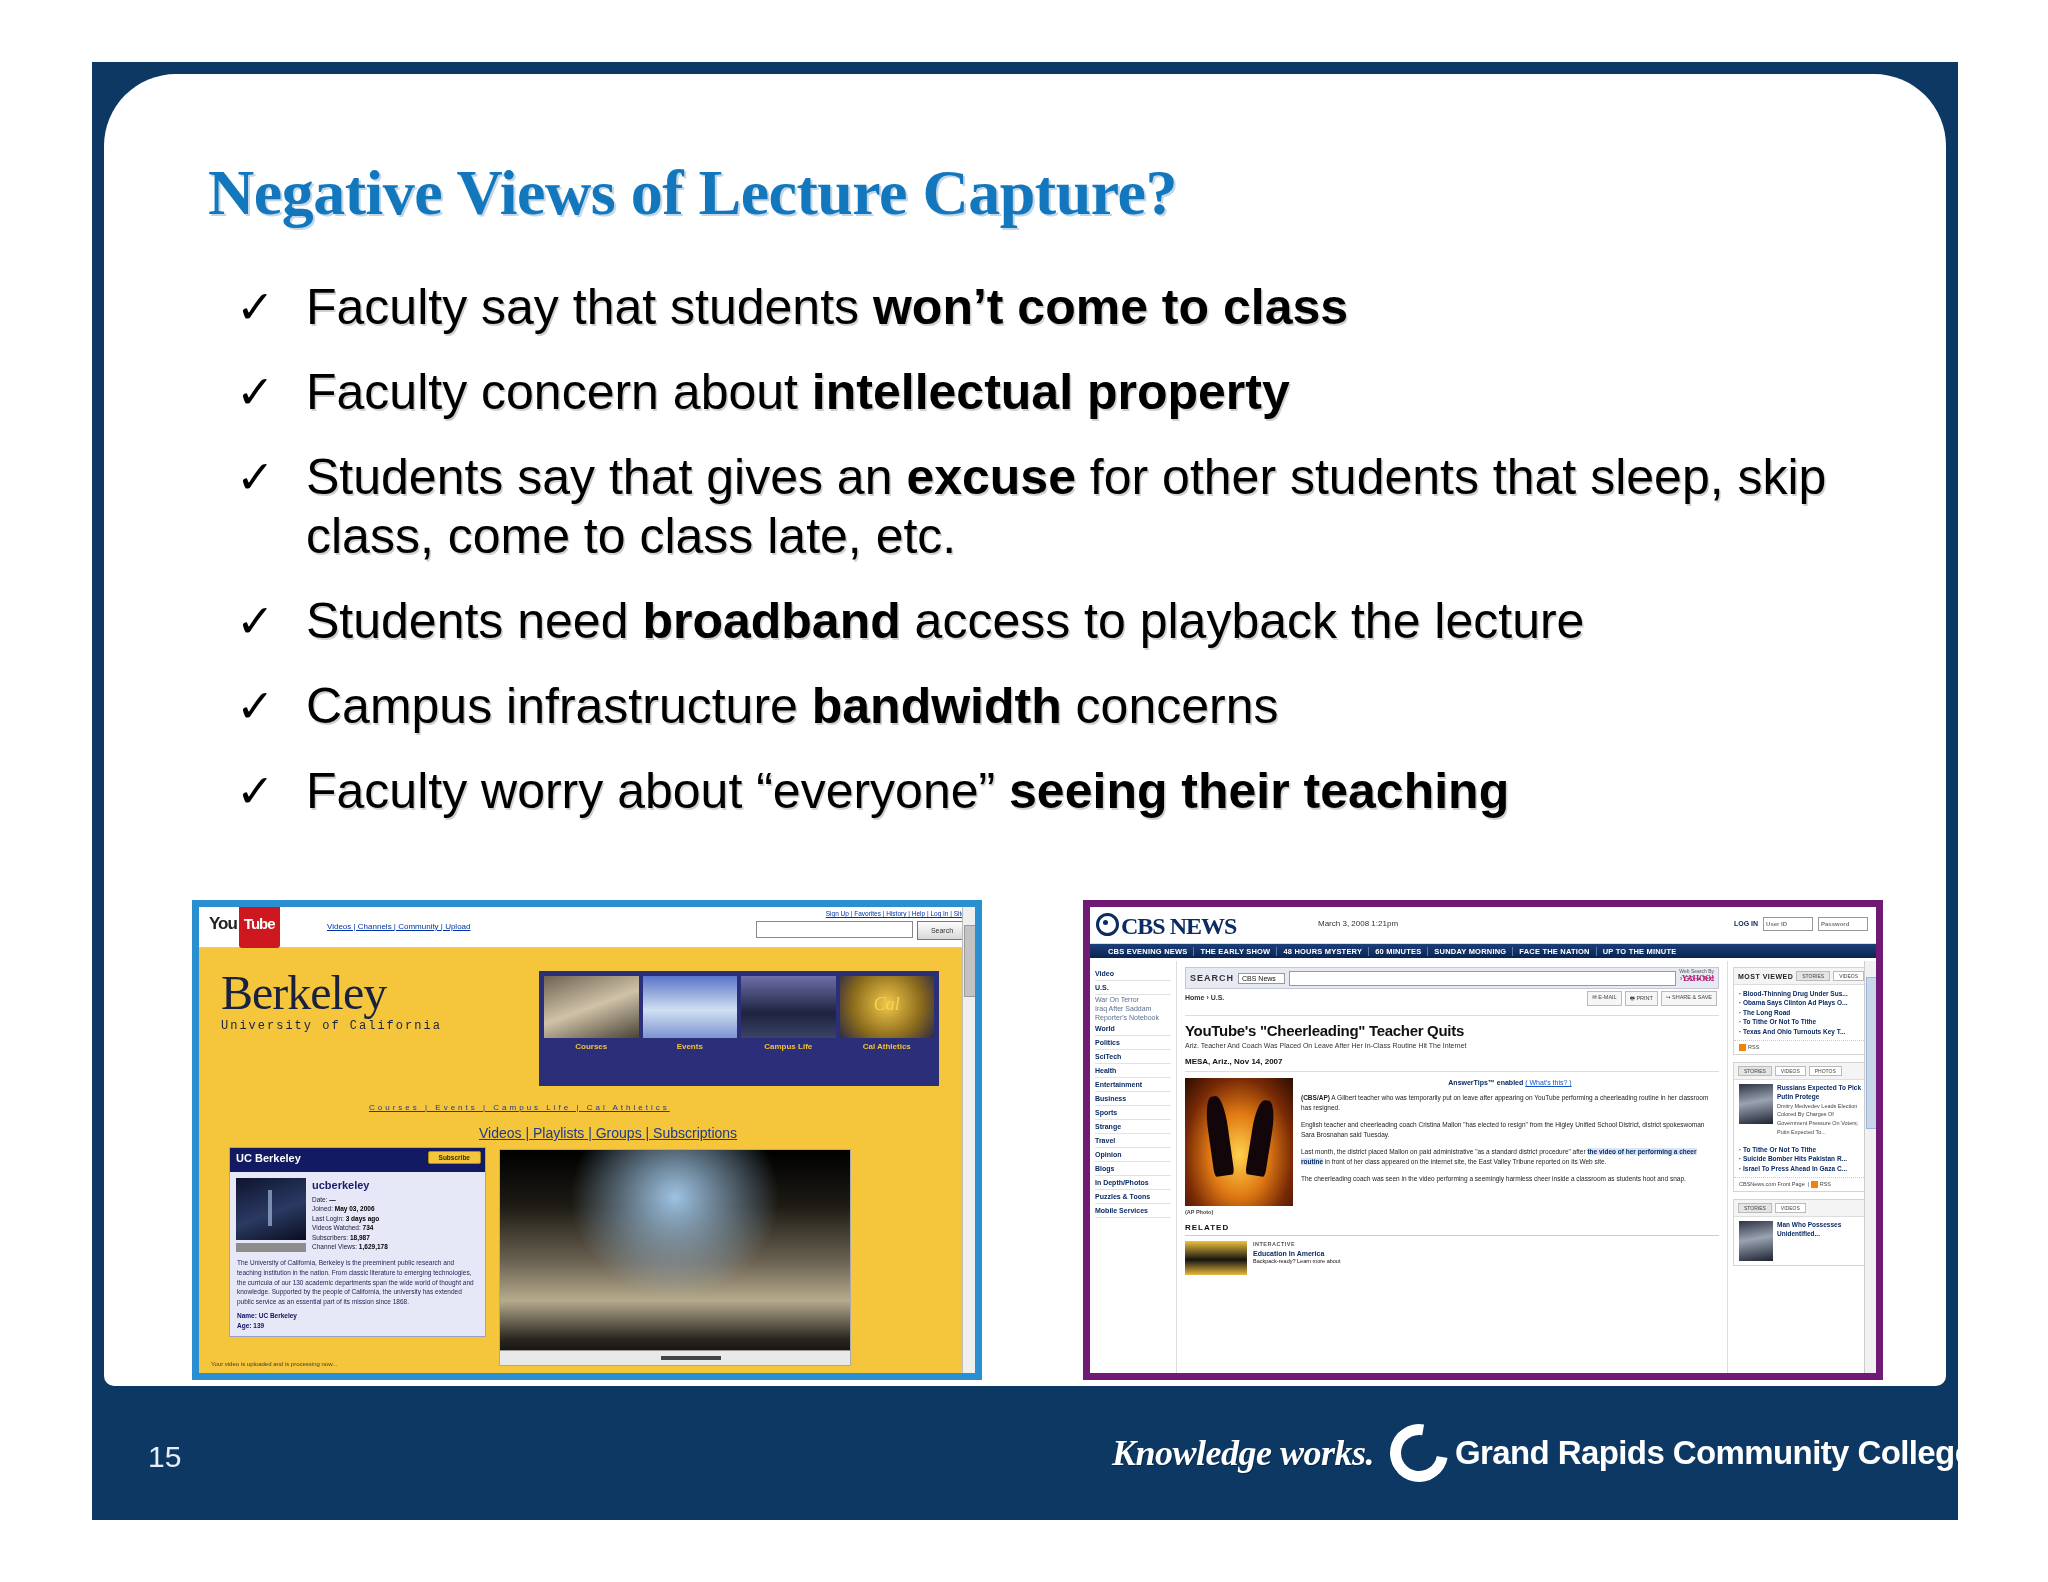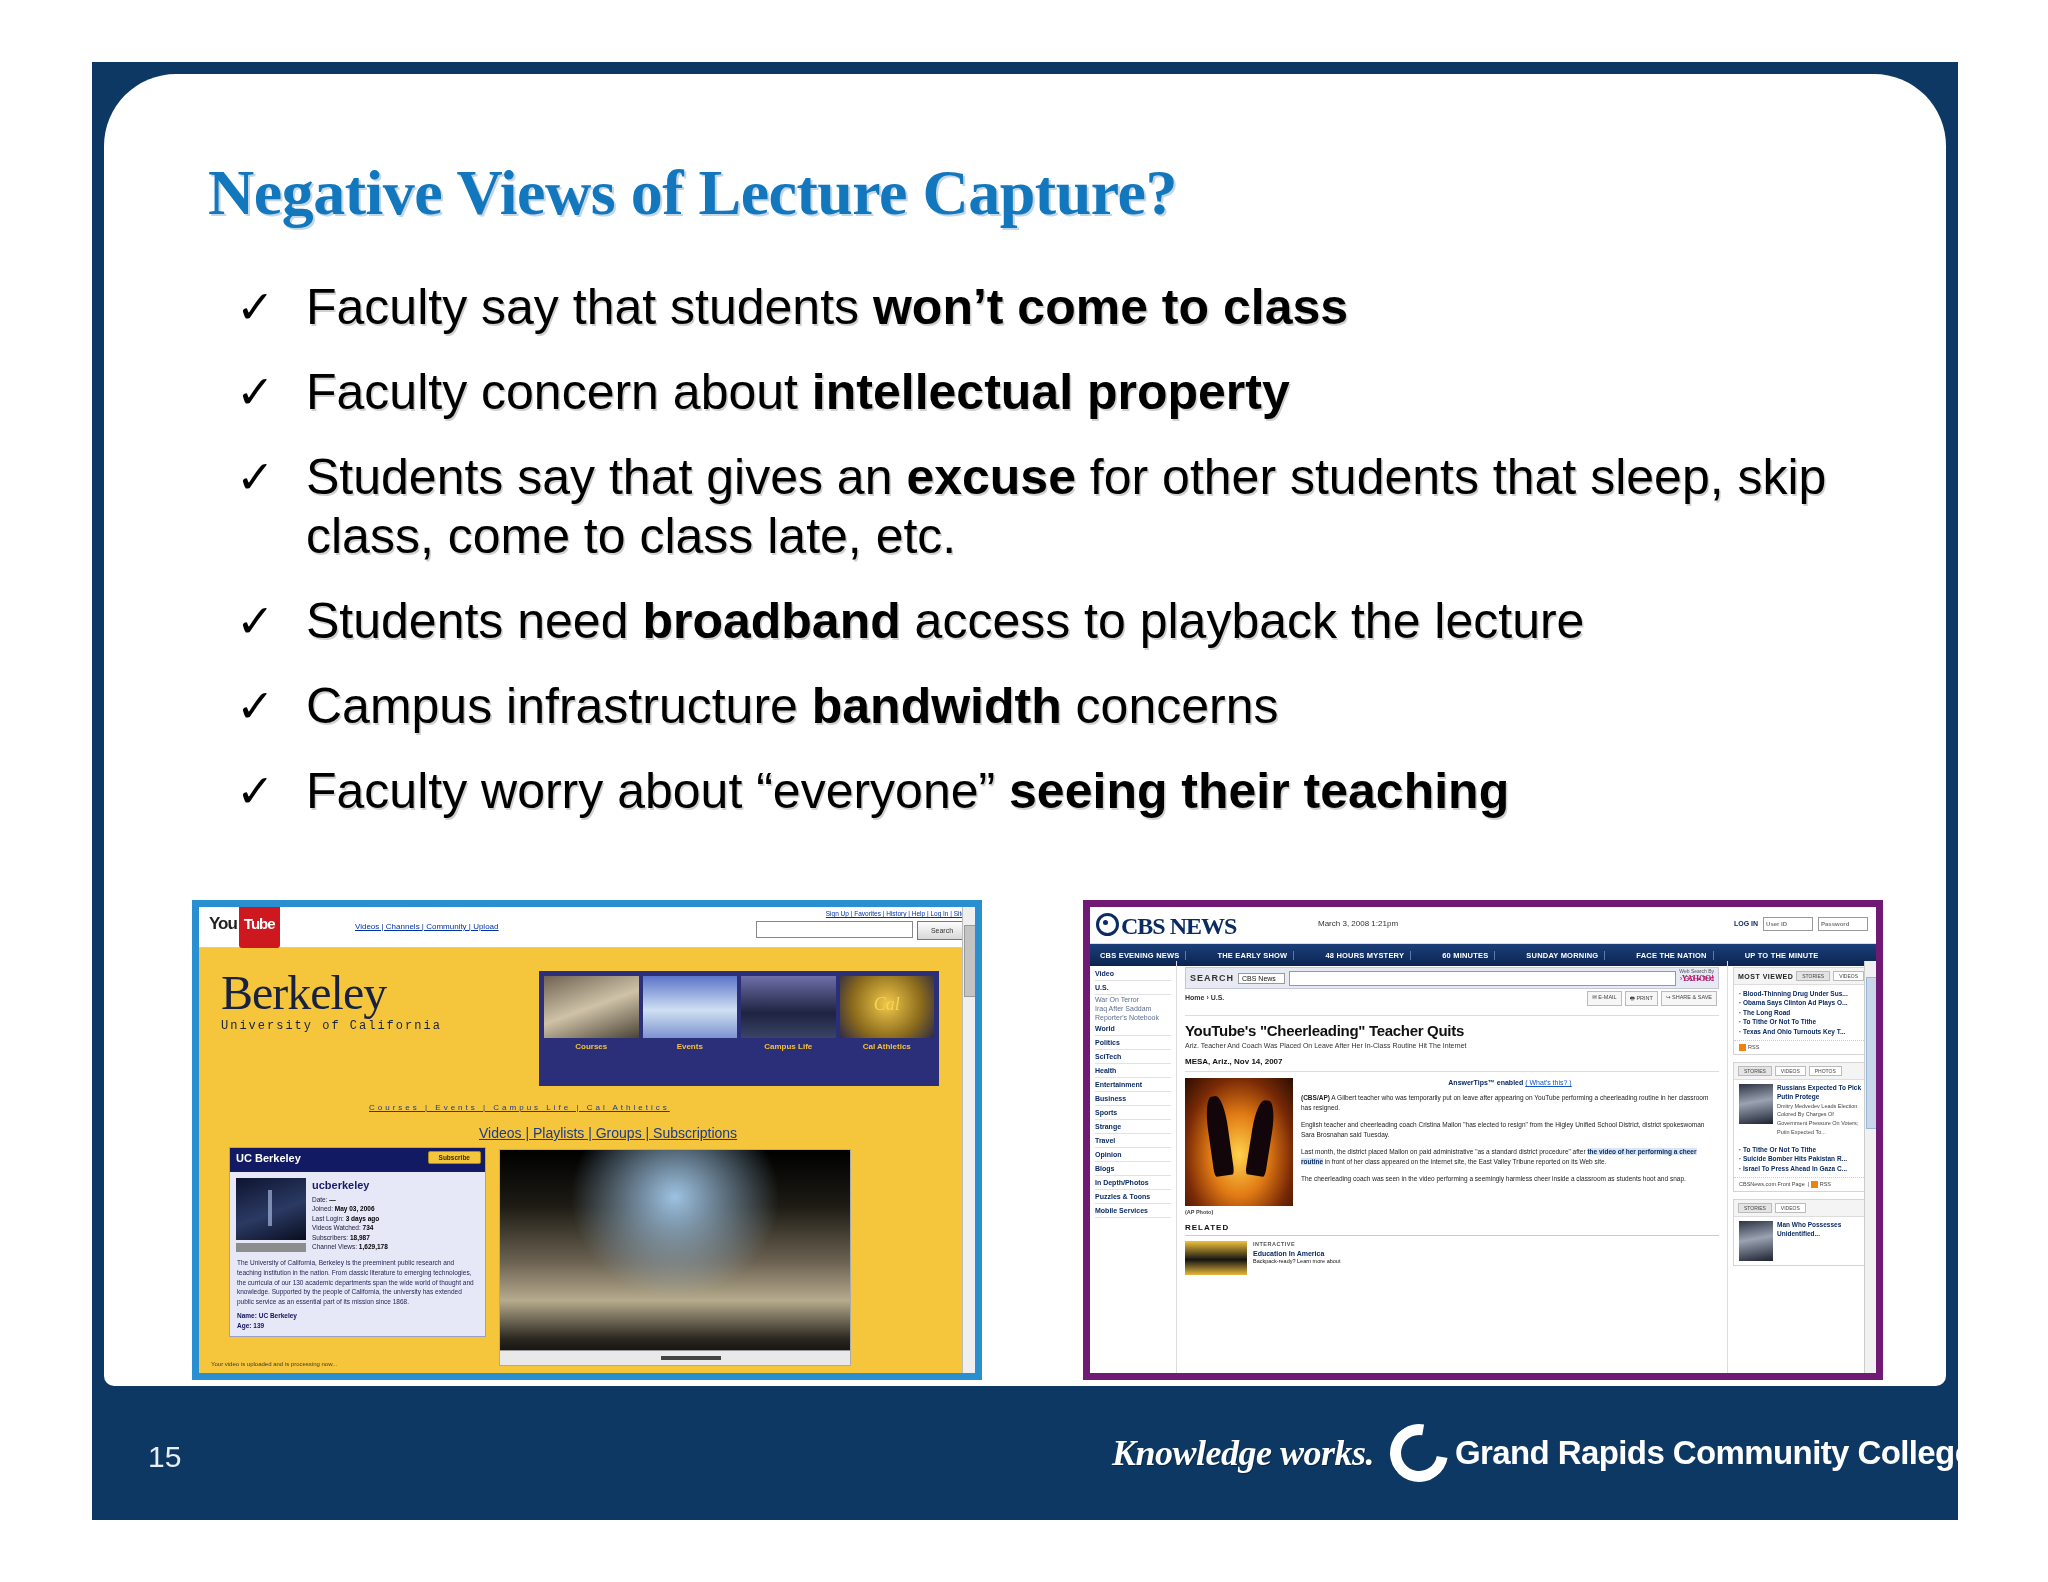--- a/index.html
+++ b/index.html
@@ -67,21 +67,21 @@
   .shot-cbs{
     left:1083px;top:900px;width:800px;height:480px;
     border:7px solid #701a75;
   }
 
   
   .yt{position:absolute;inset:0;background:#f5c63c;overflow:hidden;font-size:7px;}
   .yt-top{height:40px;background:#ffffff;border-bottom:1px solid #ccc;position:relative;}
   .yt-logo{position:absolute;left:10px;top:7px;font-size:17px;font-weight:bold;color:#222;letter-spacing:-1px;}
   .yt-logo .tube{background:#cc181e;color:#fff;padding:16px 5px;border-radius:3px;margin-left:2px;font-size:15px;}
-  .yt-nav{position:absolute;left:128px;top:15px;color:#0033aa;font-size:8px;text-decoration:underline;margin-left:28px;}
+  .yt-nav{position:absolute;left:128px;top:15px;color:#0033aa;font-size:8px;text-decoration:underline;}
   .yt-acct{position:absolute;right:10px;top:3px;color:#0033aa;font-size:6.5px;text-decoration:underline;}
   .yt-searchbox{position:absolute;right:62px;top:14px;width:155px;height:15px;border:1px solid #888;background:#fff;}
   .yt-searchbtn{position:absolute;right:8px;top:14px;width:48px;height:17px;border:1px solid #777;background:linear-gradient(#fdfdfd,#d8d8d8);font-size:7px;text-align:center;line-height:17px;color:#333;}
   .berk{position:absolute;left:22px;top:62px;width:300px;}
   .berk-name{font-family:"Liberation Serif", serif;font-size:48px;color:#18213f;line-height:1;letter-spacing:-1px;}
   .berk-sub{font-size:12px;color:#18213f;letter-spacing:2px;margin-top:2px;font-family:"Liberation Mono", monospace;}
   .tiles{position:absolute;left:340px;top:64px;width:400px;height:115px;background:#2b2f7a;display:flex;padding:5px;box-sizing:border-box;gap:4px;}
   .tile{flex:1;position:relative;}
   .tile .ph{position:absolute;left:0;top:0;right:0;height:62px;}
   .tile .cap{position:absolute;left:0;right:0;top:66px;text-align:center;color:#f3c13a;font-size:8px;font-weight:bold;line-height:1.15;}
@@ -117,21 +117,21 @@
 
   
   .cbs{position:absolute;inset:0;background:#ffffff;overflow:hidden;font-size:7px;color:#111;}
   .cbs-head{height:36px;background:#fff;position:relative;border-bottom:1px solid #ddd;}
   .cbs-logo{position:absolute;left:6px;top:4px;font-family:"Liberation Serif",serif;font-weight:bold;font-size:24px;color:#0b2b63;letter-spacing:-1px;}
   .cbs-eye{display:inline-block;width:17px;height:17px;border-radius:50%;border:3px solid #0b2b63;position:relative;top:2px;margin-right:2px;}
   .cbs-eye:after{content:"";position:absolute;left:4px;top:4px;width:5px;height:5px;border-radius:50%;background:#0b2b63;}
   .cbs-date{position:absolute;left:228px;top:12px;font-size:8px;font-weight:normal;color:#333;text-align:right;}
   .cbs-login{position:absolute;right:8px;top:10px;font-size:7px;font-weight:bold;color:#0b2b63;}
   .cbs-login .fld{display:inline-block;width:46px;height:12px;border:1px solid #999;background:#fff;margin-left:3px;vertical-align:middle;font-size:6px;color:#777;padding-left:2px;line-height:12px;}
-  .cbs-nav{height:22px;background:linear-gradient(180deg,#1c3f7a,#0a2450);color:#fff;font-size:7.5px;font-weight:bold;display:flex;align-items:center;padding-left:4px;letter-spacing:.2px;gap:25px;}
+  .cbs-nav{height:14px;background:linear-gradient(180deg,#1c3f7a,#0a2450);color:#fff;font-size:7.5px;font-weight:bold;display:flex;align-items:center;padding-left:12px;letter-spacing:.2px;}
   .cbs-nav span{padding:0 6px;border-right:1px solid #5a7bb0;white-space:nowrap;}
   .cbs-nav span:last-child{border-right:none;}
   .cbs-body{position:absolute;left:0;right:0;top:54px;bottom:0;display:flex;}
   .cbs-left{width:86px;flex:none;padding:6px 5px;box-sizing:border-box;}
   .cbs-left div{font-size:7px;font-weight:bold;color:#0b2b63;padding:3px 0;border-bottom:1px solid #e2e2e2;}
   .cbs-left div.sub{font-weight:normal;color:#5b6f90;border-bottom:none;padding:1px 0;}
   .cbs-mid{flex:1;padding:6px 8px;box-sizing:border-box;border-left:1px solid #ddd;border-right:1px solid #ddd;position:relative;}
   .cbs-searchrow{background:#e7e9f3;border:1px solid #c2c6d8;height:20px;display:flex;align-items:center;padding:0 4px;gap:4px;position:relative;}
   .cbs-searchrow .lbl{font-size:9px;font-weight:bold;letter-spacing:1px;color:#333;}
   .cbs-searchrow .sel{font-size:7px;background:#fff;border:1px solid #999;padding:1px 8px 1px 3px;}

